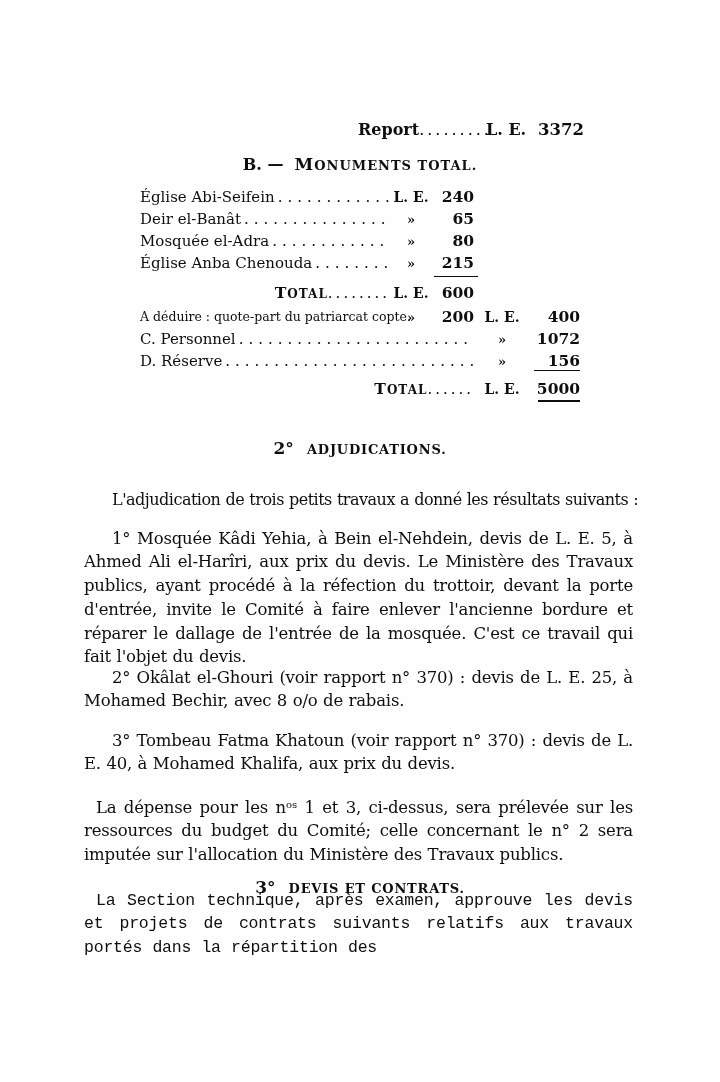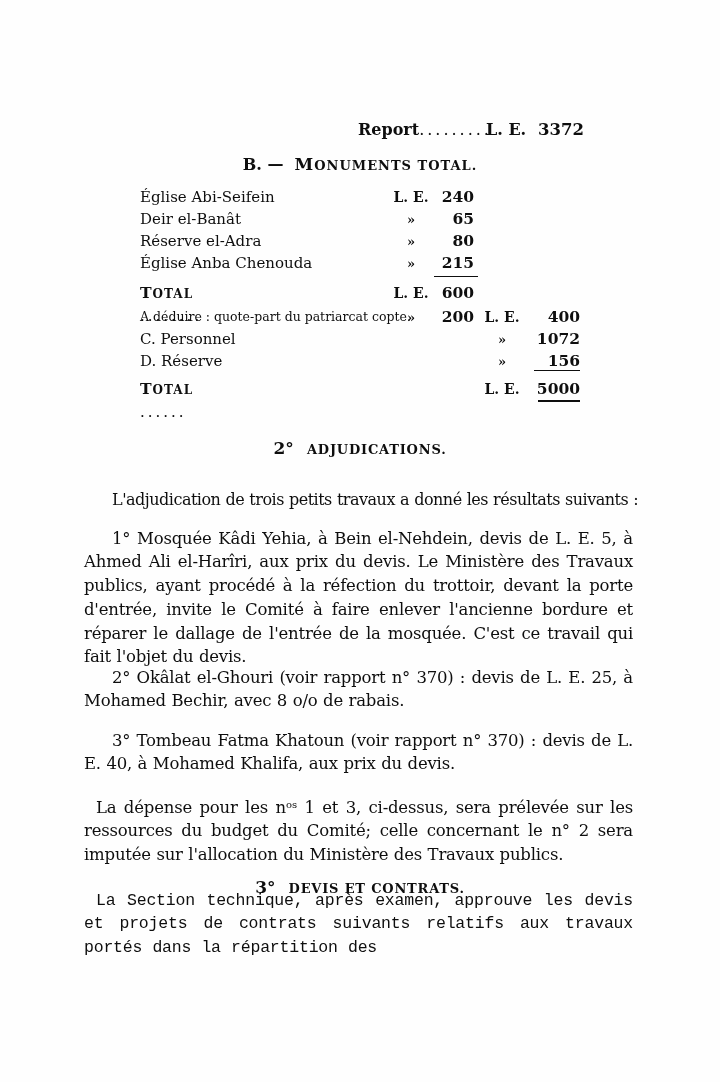--- a/index.html
+++ b/index.html
@@ -22,21 +22,21 @@
   
   .sec-b{top:153px;height:22px;line-height:22px;}
   .bprefix{font-size:16px;font-weight:bold;}
   .btitle{font-size:13px;font-weight:bold;letter-spacing:1px;margin-left:6px;}
   .fl{display:inline-block;}
   .fl::first-letter{font-size:1.3em;}
 
   
   .acct{position:absolute;top:186px;left:140px;width:440px;height:222px;font-size:15px;}
   .trow{display:grid;grid-template-columns:250px 42px 42px 56px 50px;height:22px;line-height:22px;}
-  .c-label{display:flex;align-items:baseline;overflow:hidden;white-space:nowrap;flex-direction:column;}
+  .c-label{display:flex;align-items:baseline;overflow:hidden;white-space:nowrap;}
   .c-label .ld{flex:1;overflow:hidden;white-space:nowrap;letter-spacing:5px;padding:0 3px;}
   .c-cur{text-align:center;font-size:14px;font-weight:bold;}
   .c-cur .guill{font-size:13px;font-weight:bold;}
   .c-amt{text-align:right;font-size:15.5px;font-weight:bold;}
   .total{font-size:12px;font-weight:bold;letter-spacing:1px;}
   .tdots{letter-spacing:3px;}
   .r-total1 .c-label{justify-content:flex-end;overflow:visible;}
   .span3{grid-column:1/4;}
   .r-total2 .c-label{justify-content:flex-end;overflow:visible;}
   .r-deduire .c-label{font-size:12.5px;overflow:visible;}
@@ -102,21 +102,21 @@
           <span class="ld">................................................</span>
         </span>
       <span class="c-cur"><span class="guill">»</span></span>
       <span class="c-amt">65</span>
       <span class="c-cur"></span>
         <span class="c-amt"></span>
     </div>
 
     <div class="trow">
       <span class="c-label">
-          <span>Réserve el-Adra</span>
+          <span>Mosquée el-Adra</span>
           <span class="ld">................................................</span>
         </span>
       <span class="c-cur"><span class="guill">»</span></span>
       <span class="c-amt">80</span>
       <span class="c-cur"></span>
         <span class="c-amt"></span>
     </div>
 
     <div class="trow">
       <span class="c-label">

